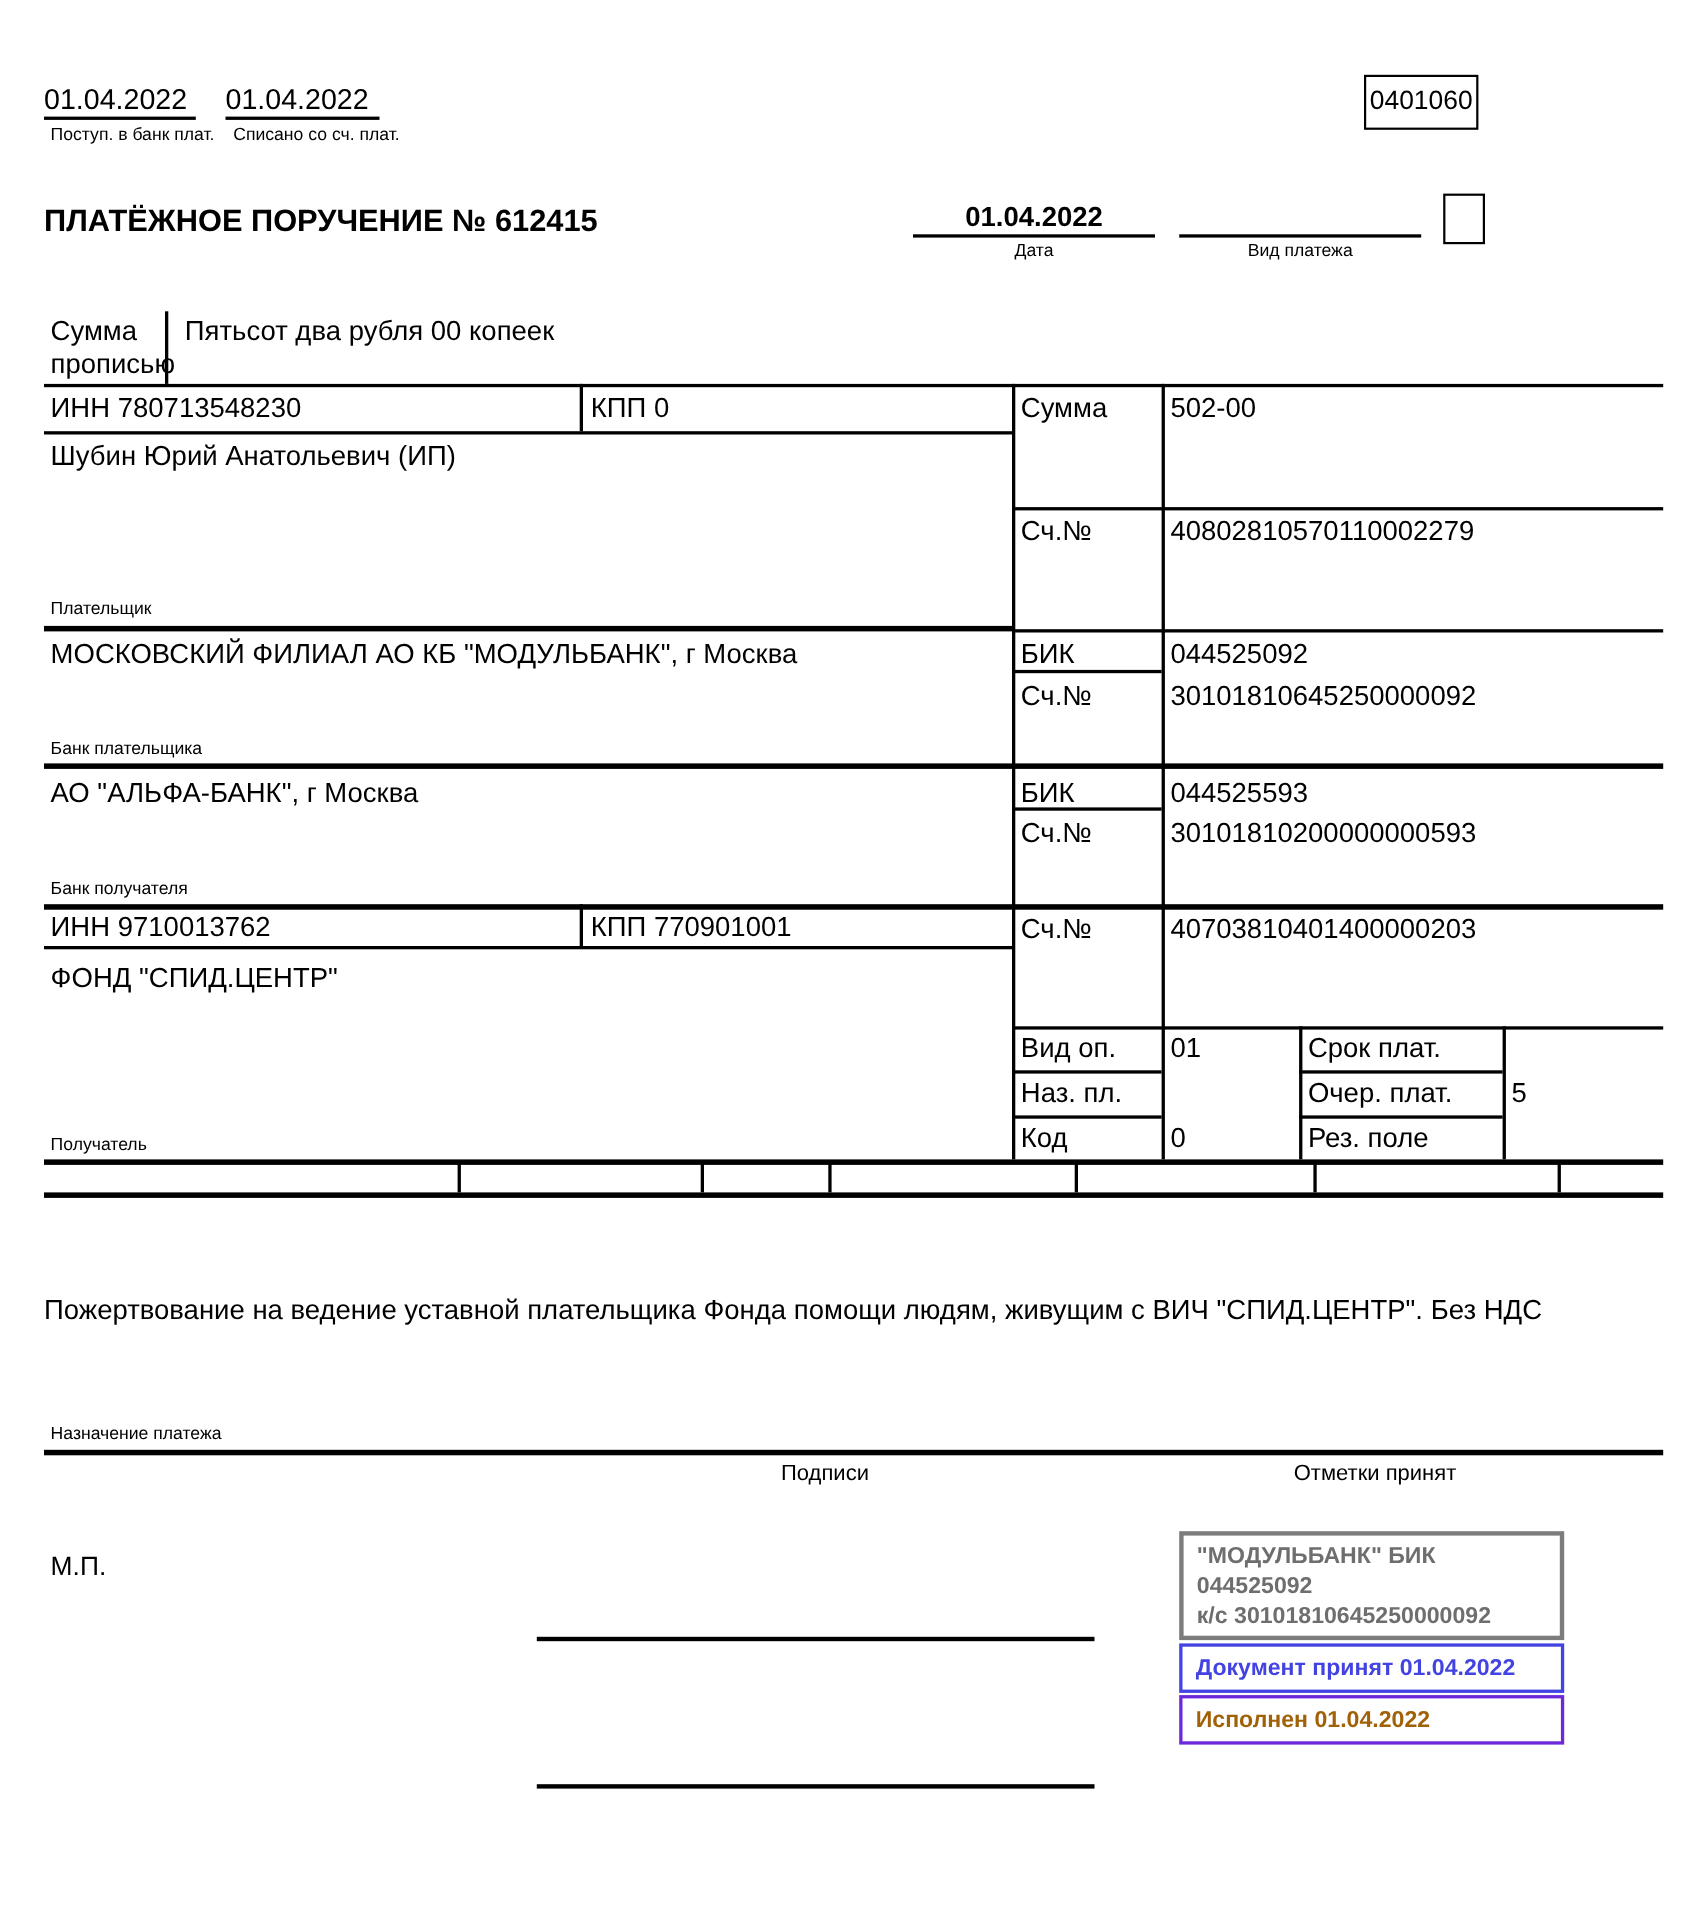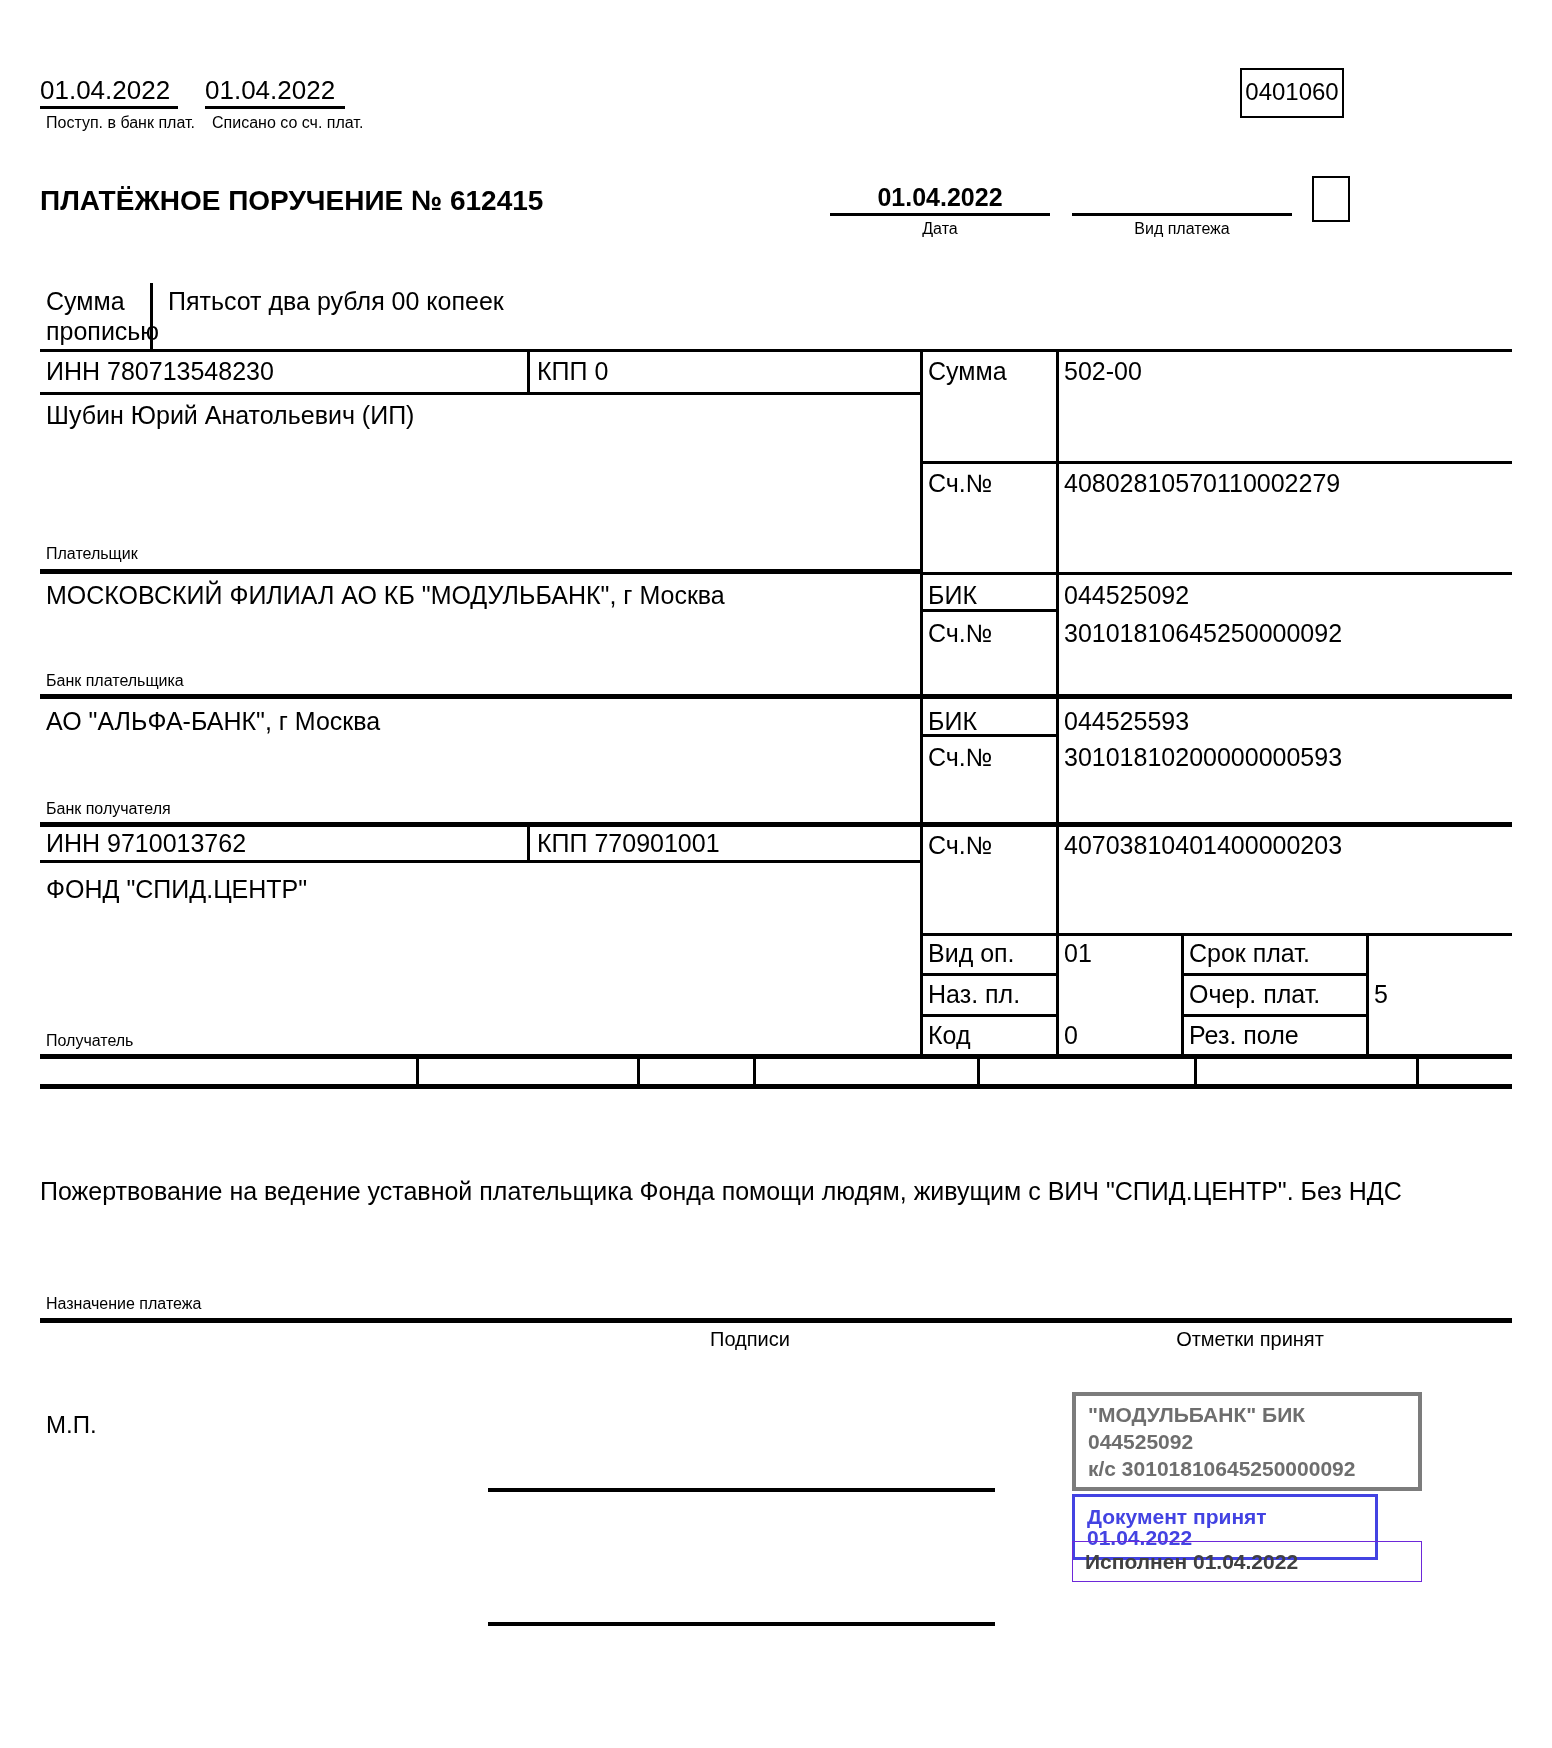--- a/index.html
+++ b/index.html
@@ -9,24 +9,24 @@
   .cap{font-size:16px}
   .b{font-weight:bold}
   .ctr{text-align:center}
   .hl{position:absolute;background:#000;height:3px}
   .hl.thick{height:5px}
   .vl{position:absolute;background:#000;width:3px}
   .box{position:absolute;border:2px solid #000;background:#fff}
   .stamp{position:absolute;font-weight:bold;box-sizing:border-box}
   .stamp-bank{left:1072px;top:1392px;width:350px;border:4px solid #7c7c7c;
               color:#6e6e6e;font-size:21px;line-height:27px;padding:5px 12px}
-  .stamp-accepted{left:1072px;top:1494px;width:306px;border:3px solid #4343e2;
+  .stamp-accepted{left:1072px;top:1494px;width:350px;border:3px solid #4343e2;
                   color:#4343e2;font-size:21px;line-height:21px;padding:9px 12px}
-  .stamp-executed{left:1072px;top:1541px;width:350px;border:1px solid #6d28d9;
-                  color:#404040;font-size:21px;line-height:21px;padding:9px 12px}
+  .stamp-executed{left:1072px;top:1541px;width:350px;border:3px solid #6d28d9;
+                  color:#a16207;font-size:21px;line-height:21px;padding:9px 12px}
 </style>
 </head>
 <body>
 
 <div>
 
   <span class="t" style="left:40px;top:76px;font-size:26px">01.04.2022</span>
   <span class="t" style="left:205px;top:76px;font-size:26px">01.04.2022</span>
   <i class="hl" style="left:40px;top:106px;width:138px"></i>
   <i class="hl" style="left:205px;top:106px;width:140px"></i>

